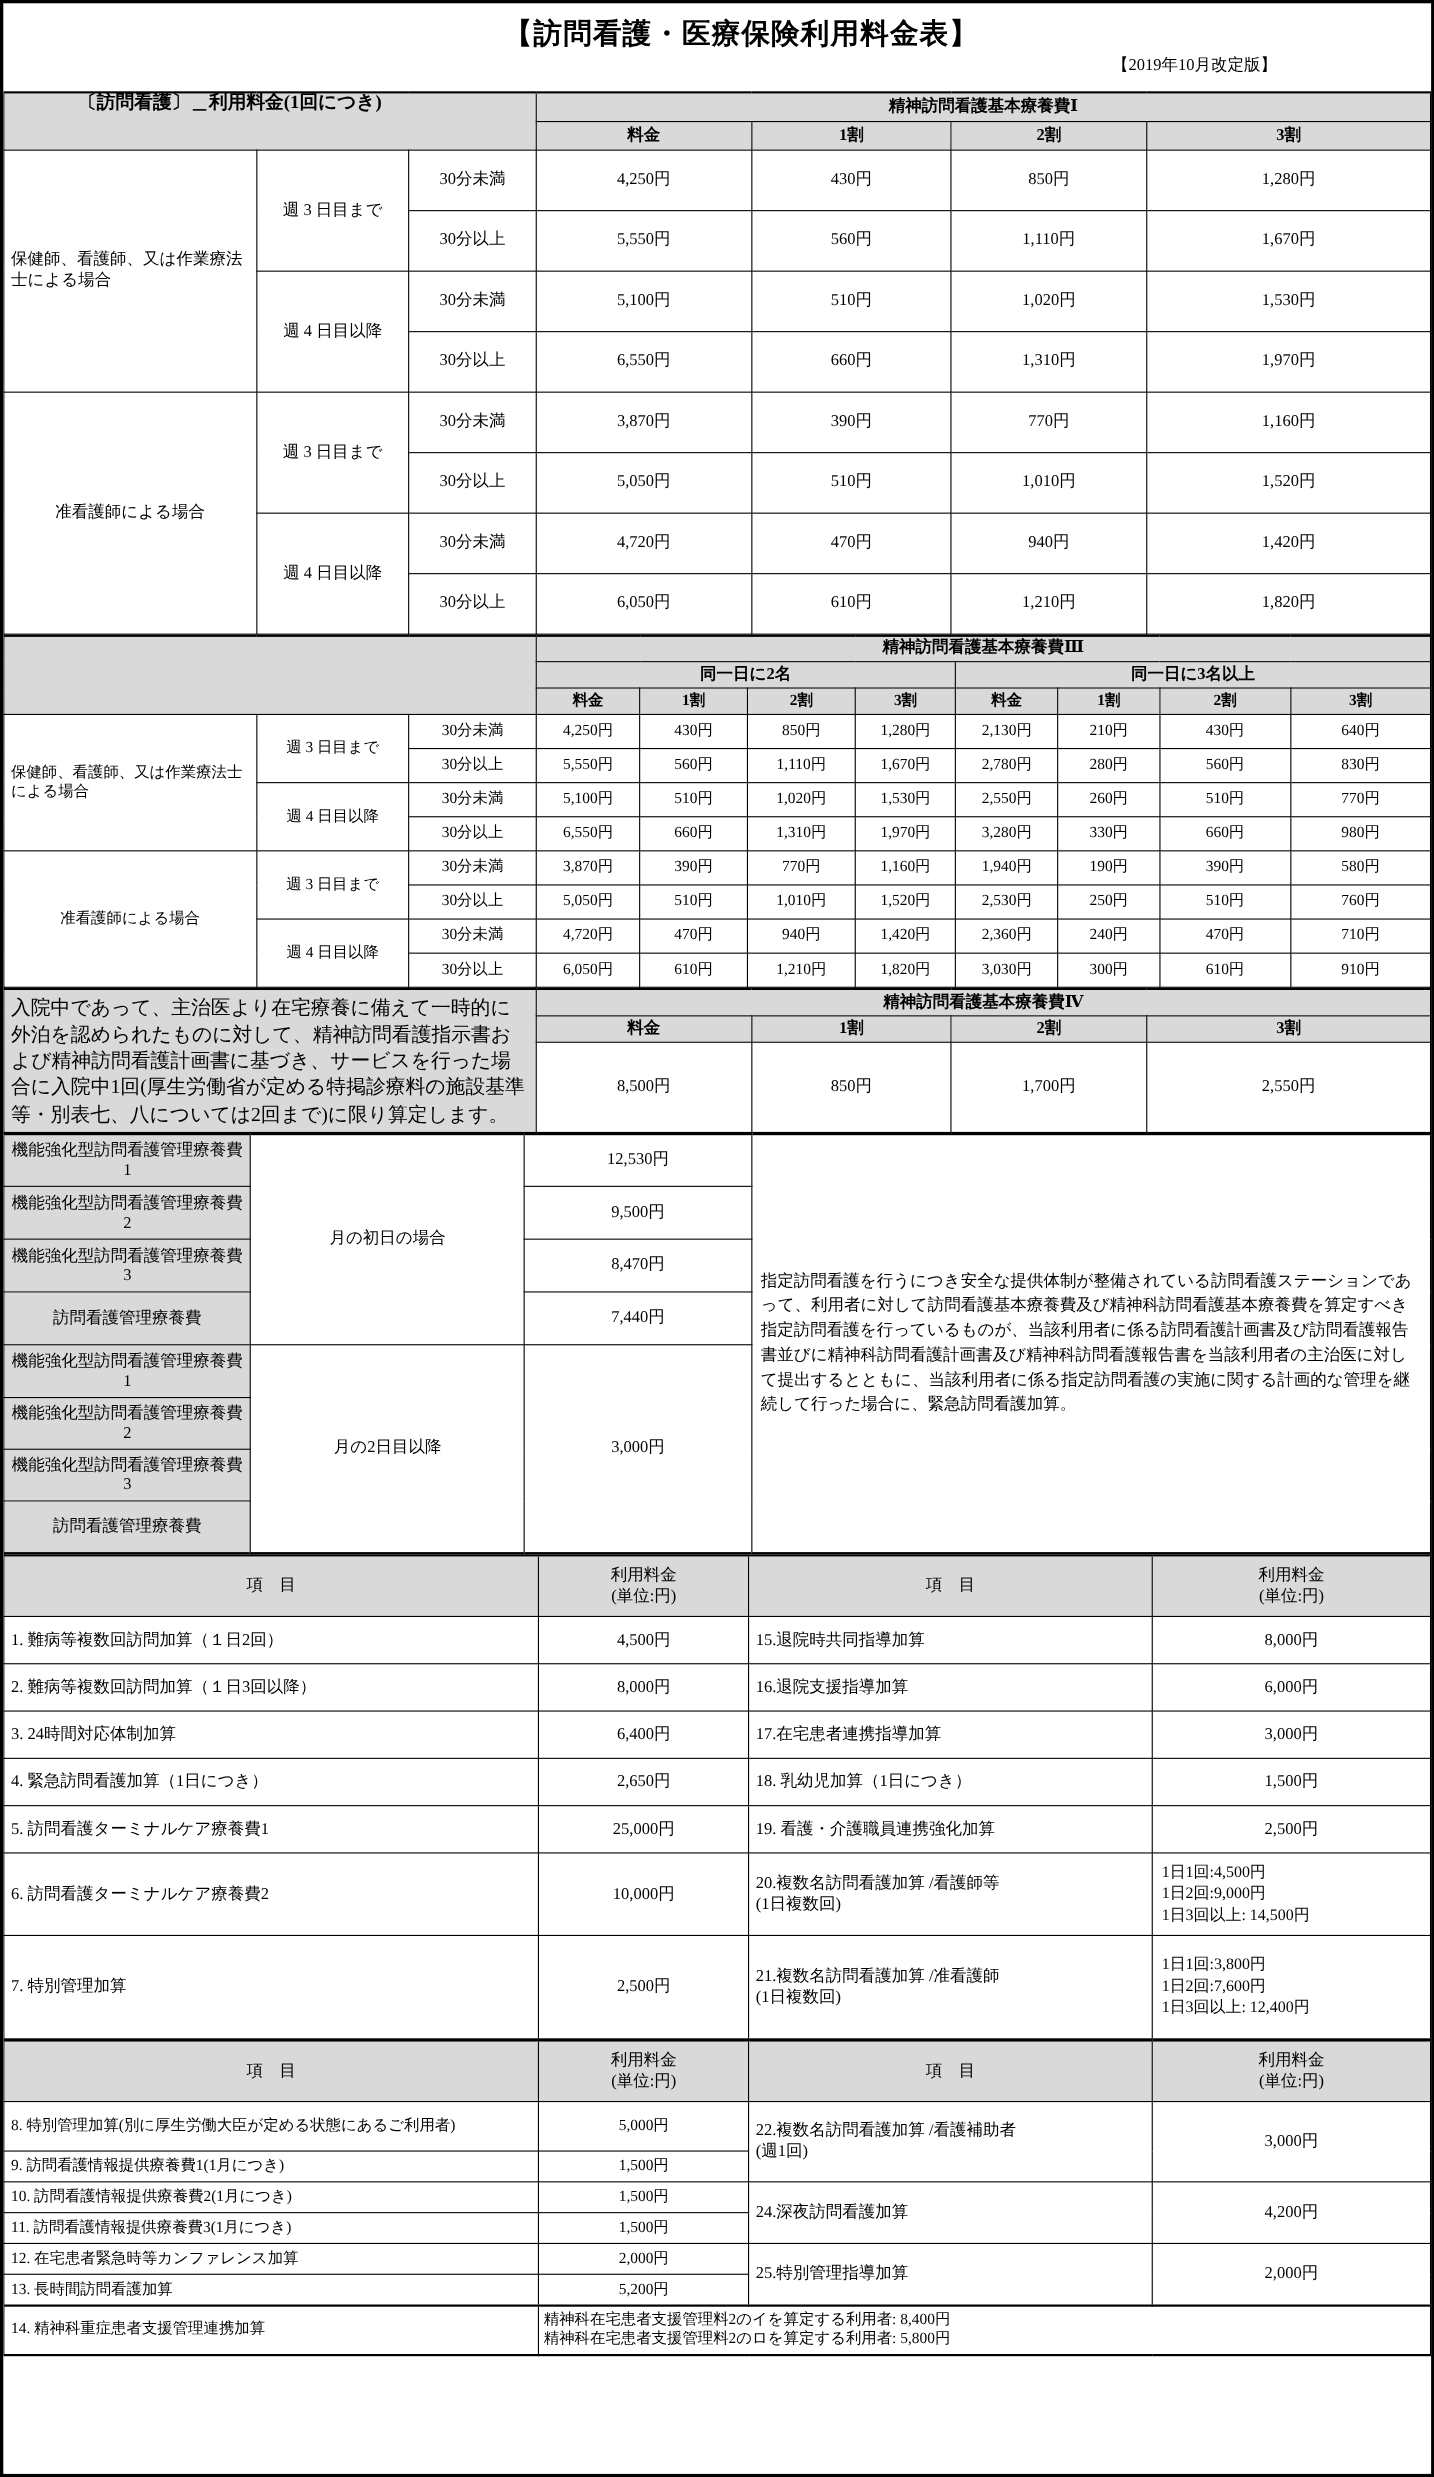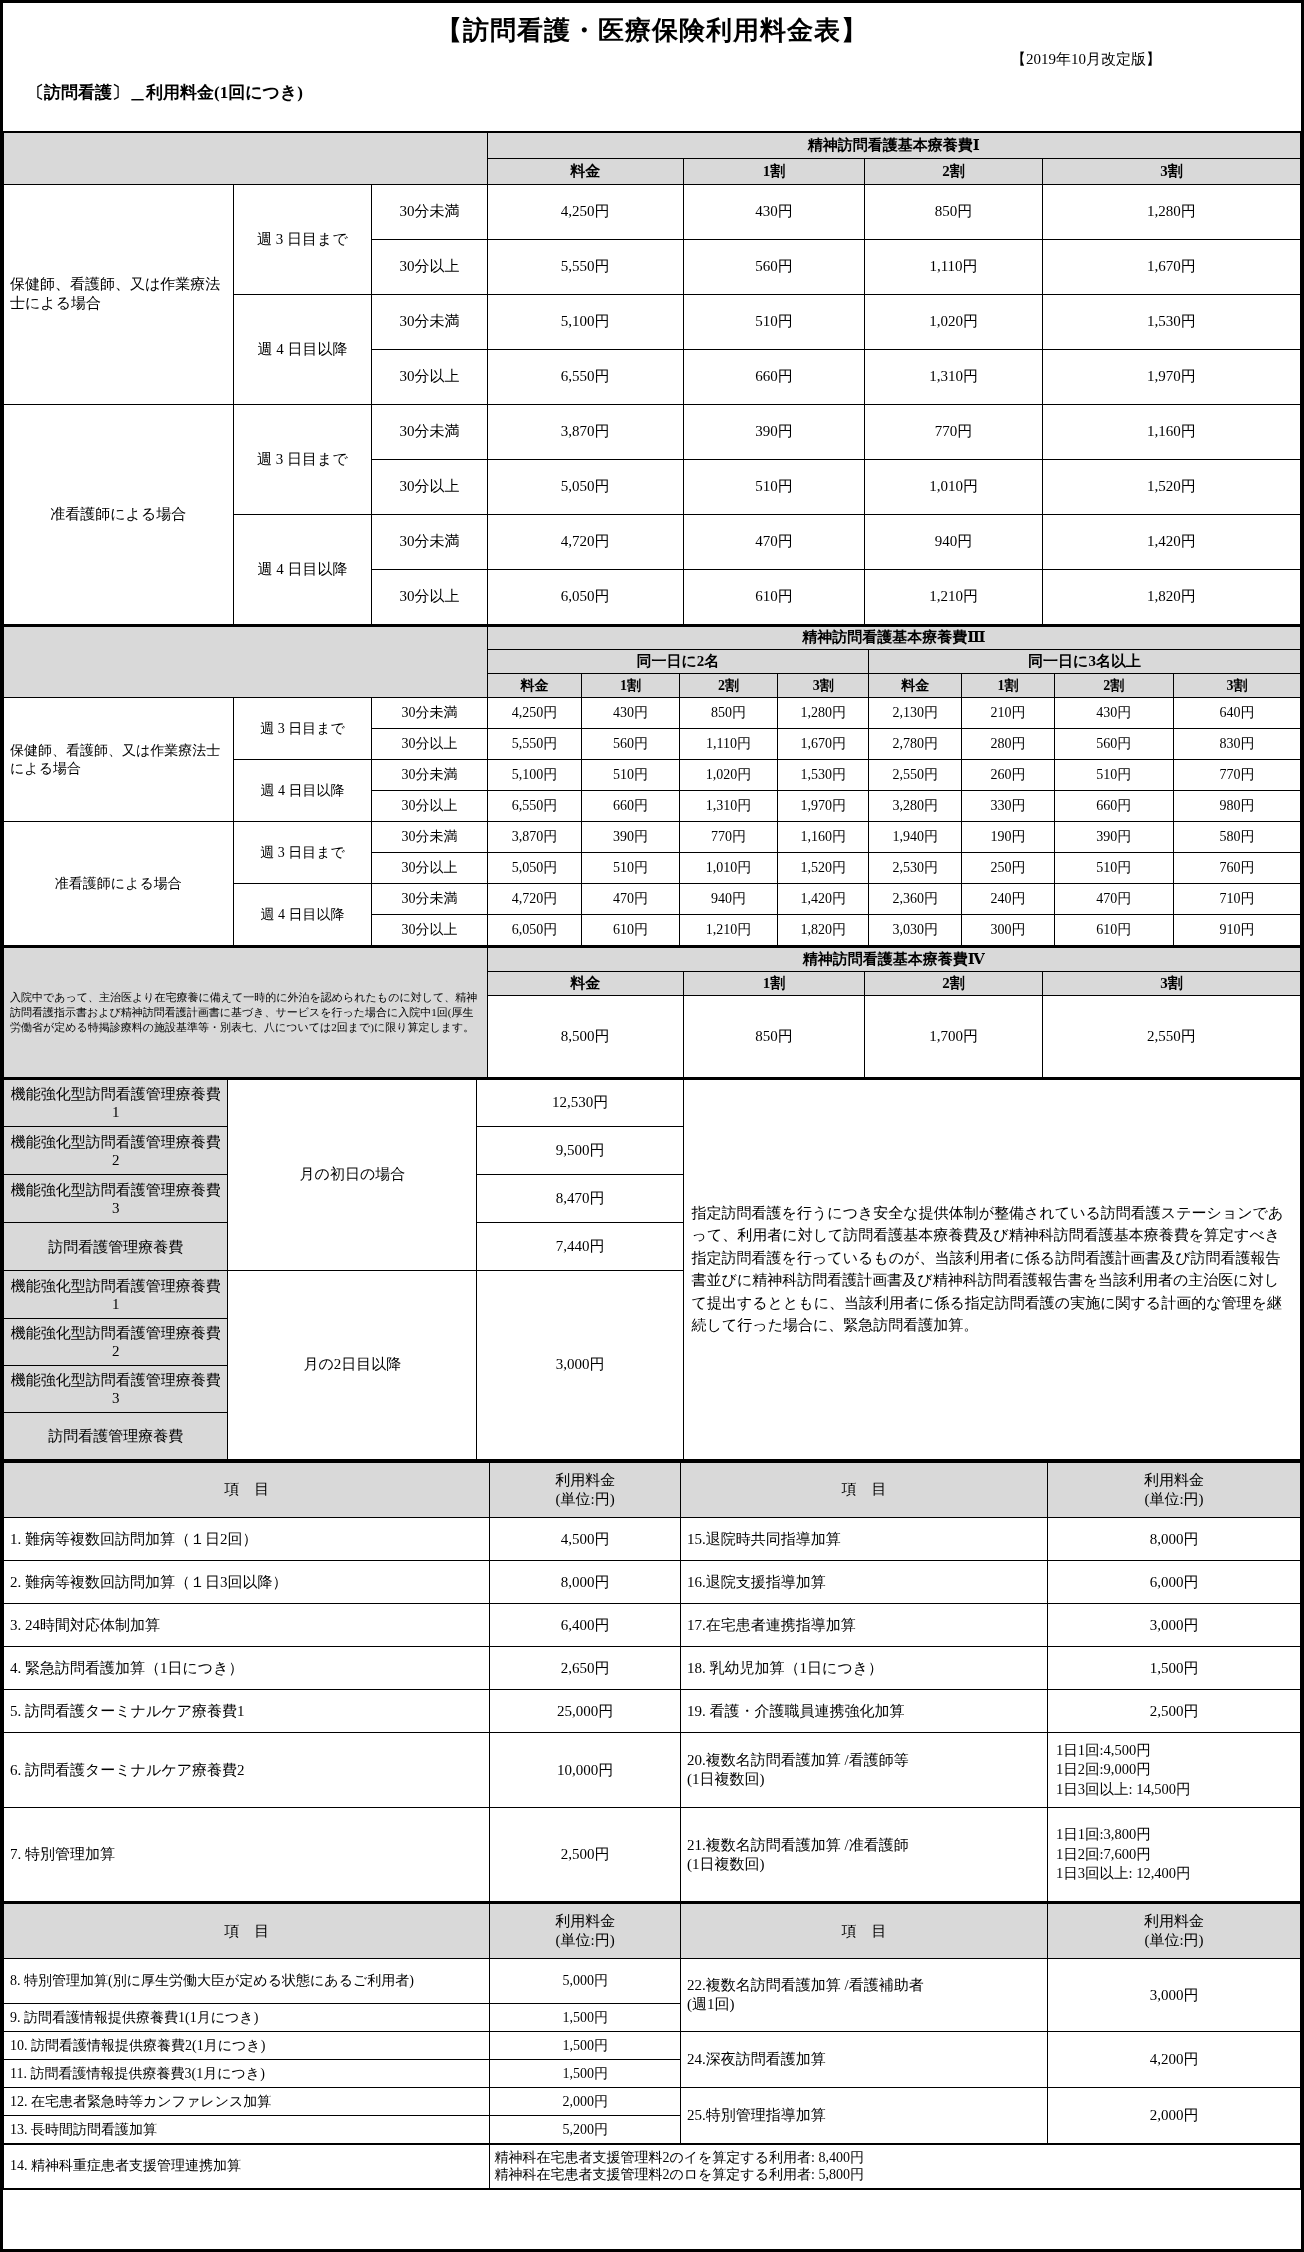--- a/index.html
+++ b/index.html
@@ -1,36 +1,36 @@
 <!DOCTYPE html>
 <html><head>
 <meta charset="utf-8">
 <style>
   html,body{margin:0;padding:0;background:#fff;}
   body{width:1304px;font-family:"Liberation Serif","DejaVu Serif",serif;color:#000;}
   .sheet{box-sizing:border-box;width:1304px;height:2252px;border:3px solid #000;background:#fff;overflow:hidden;}
-  .hdr{height:128px;}
+  .hdr{height:80px;padding-left:44px;}
   .title{ text-align:center;font-size:26px;font-weight:bold;padding-top:10px;letter-spacing:1px;}
   .revision{text-align:right;padding-right:140px;font-size:15px;margin-top:2px;}
   .heading{font-size:17px;font-weight:bold;padding-left:24px;margin-top:12px;}
   .kasan-heading{font-size:17px;font-weight:bold;padding-left:58px;margin:14px 0 8px 0;}
   table{border-collapse:collapse;table-layout:fixed;width:100%;}
   td{border:1px solid #000;text-align:center;vertical-align:middle;padding:0 4px;font-size:15px;line-height:1.25;overflow:hidden;}
   .gray{background:#d9d9d9;}
   .b{font-weight:bold;}
   .left{text-align:left;}
   .t2{border-top:2px solid #000;}
   .b2{border-bottom:2px solid #000;}
   .t3x{border-top:3px solid #000;}
   .h24{height:24px;} .h26{height:26px;} .h31{height:31px;} .h55{height:55px;}
   .h82{height:82px;} .h48{height:48px;} .h47{height:47px;} .h56{height:56px;}
   .h43{height:43px;} .h75{height:75px;} .h95{height:95px;} .h45{height:45px;}
   .h28{height:28px;margin-left:42px;} .h40{height:40px;}
   .fs14{font-size:14px;}
-  .note{ text-align:left;font-size:11px;line-height:1.35;padding:3px 6px;}
+  .note{ text-align:left;font-size:18px;line-height:1.35;padding:3px 6px;}
   .bignote{text-align:left;font-size:15px;line-height:1.5;padding:4px 8px;}
   .namecell{text-align:left;padding-left:6px;}
   .pricelines{text-align:left;font-size:14.5px;line-height:1.35;padding-left:8px;}
   .mlabel{font-size:15px;line-height:1.2;}
   .blankcell{border:none;border-top:2px solid #000;padding:0;}
   .blankline{width:64px;height:100%;border-right:1px solid #000;}
 </style>
 </head>
 <body>
 

